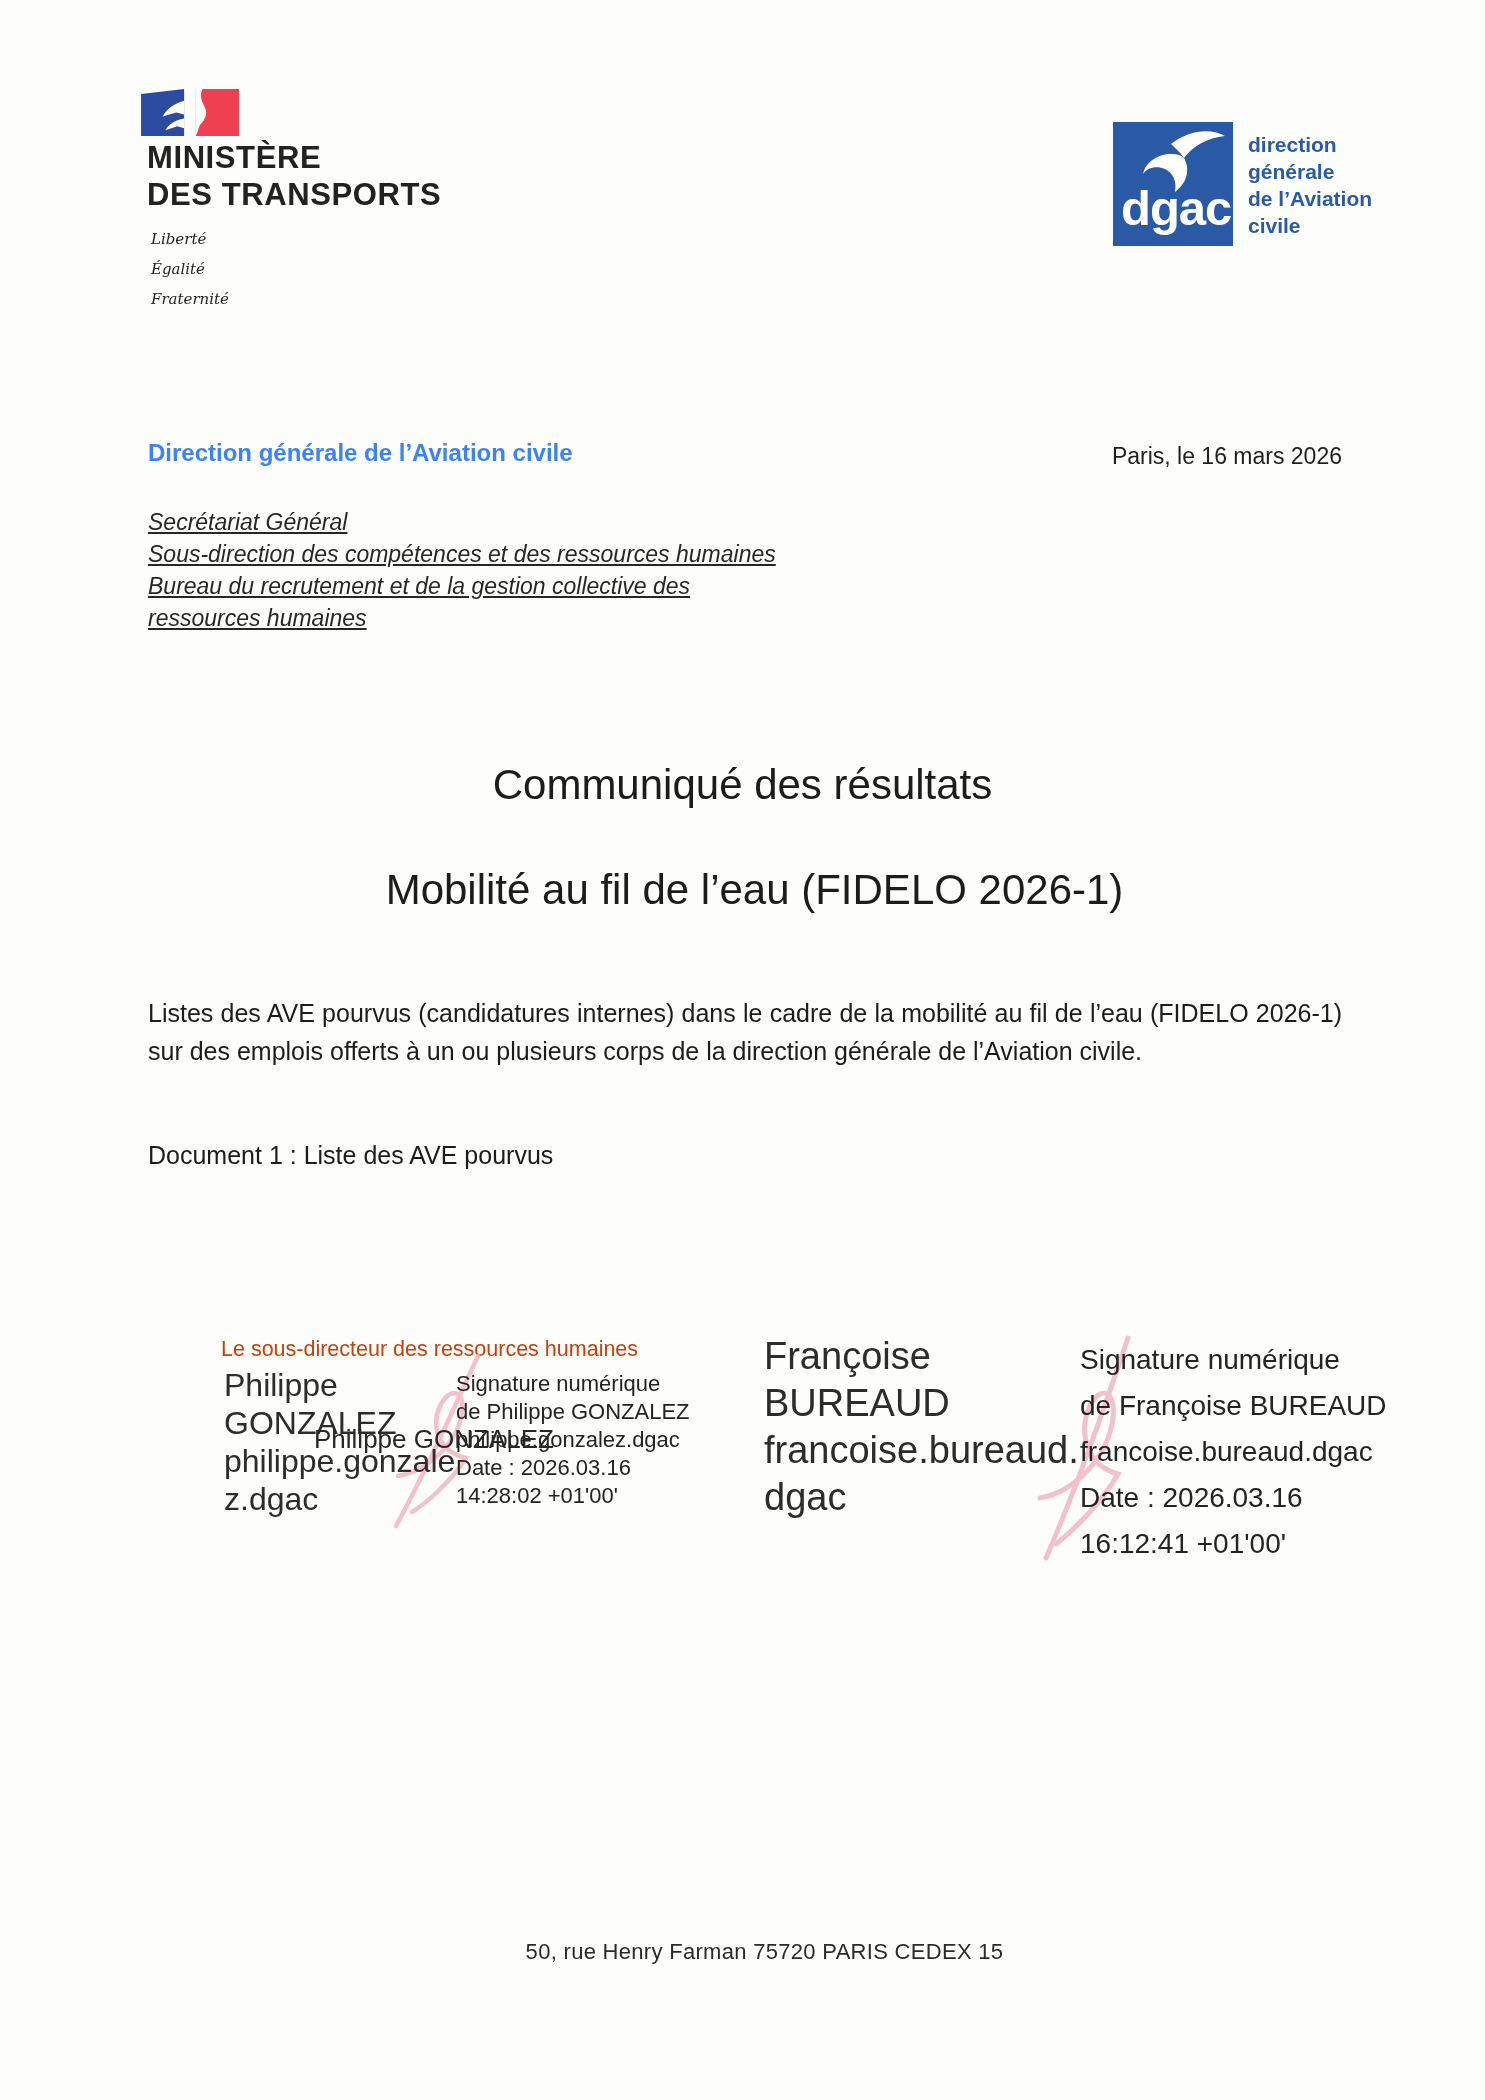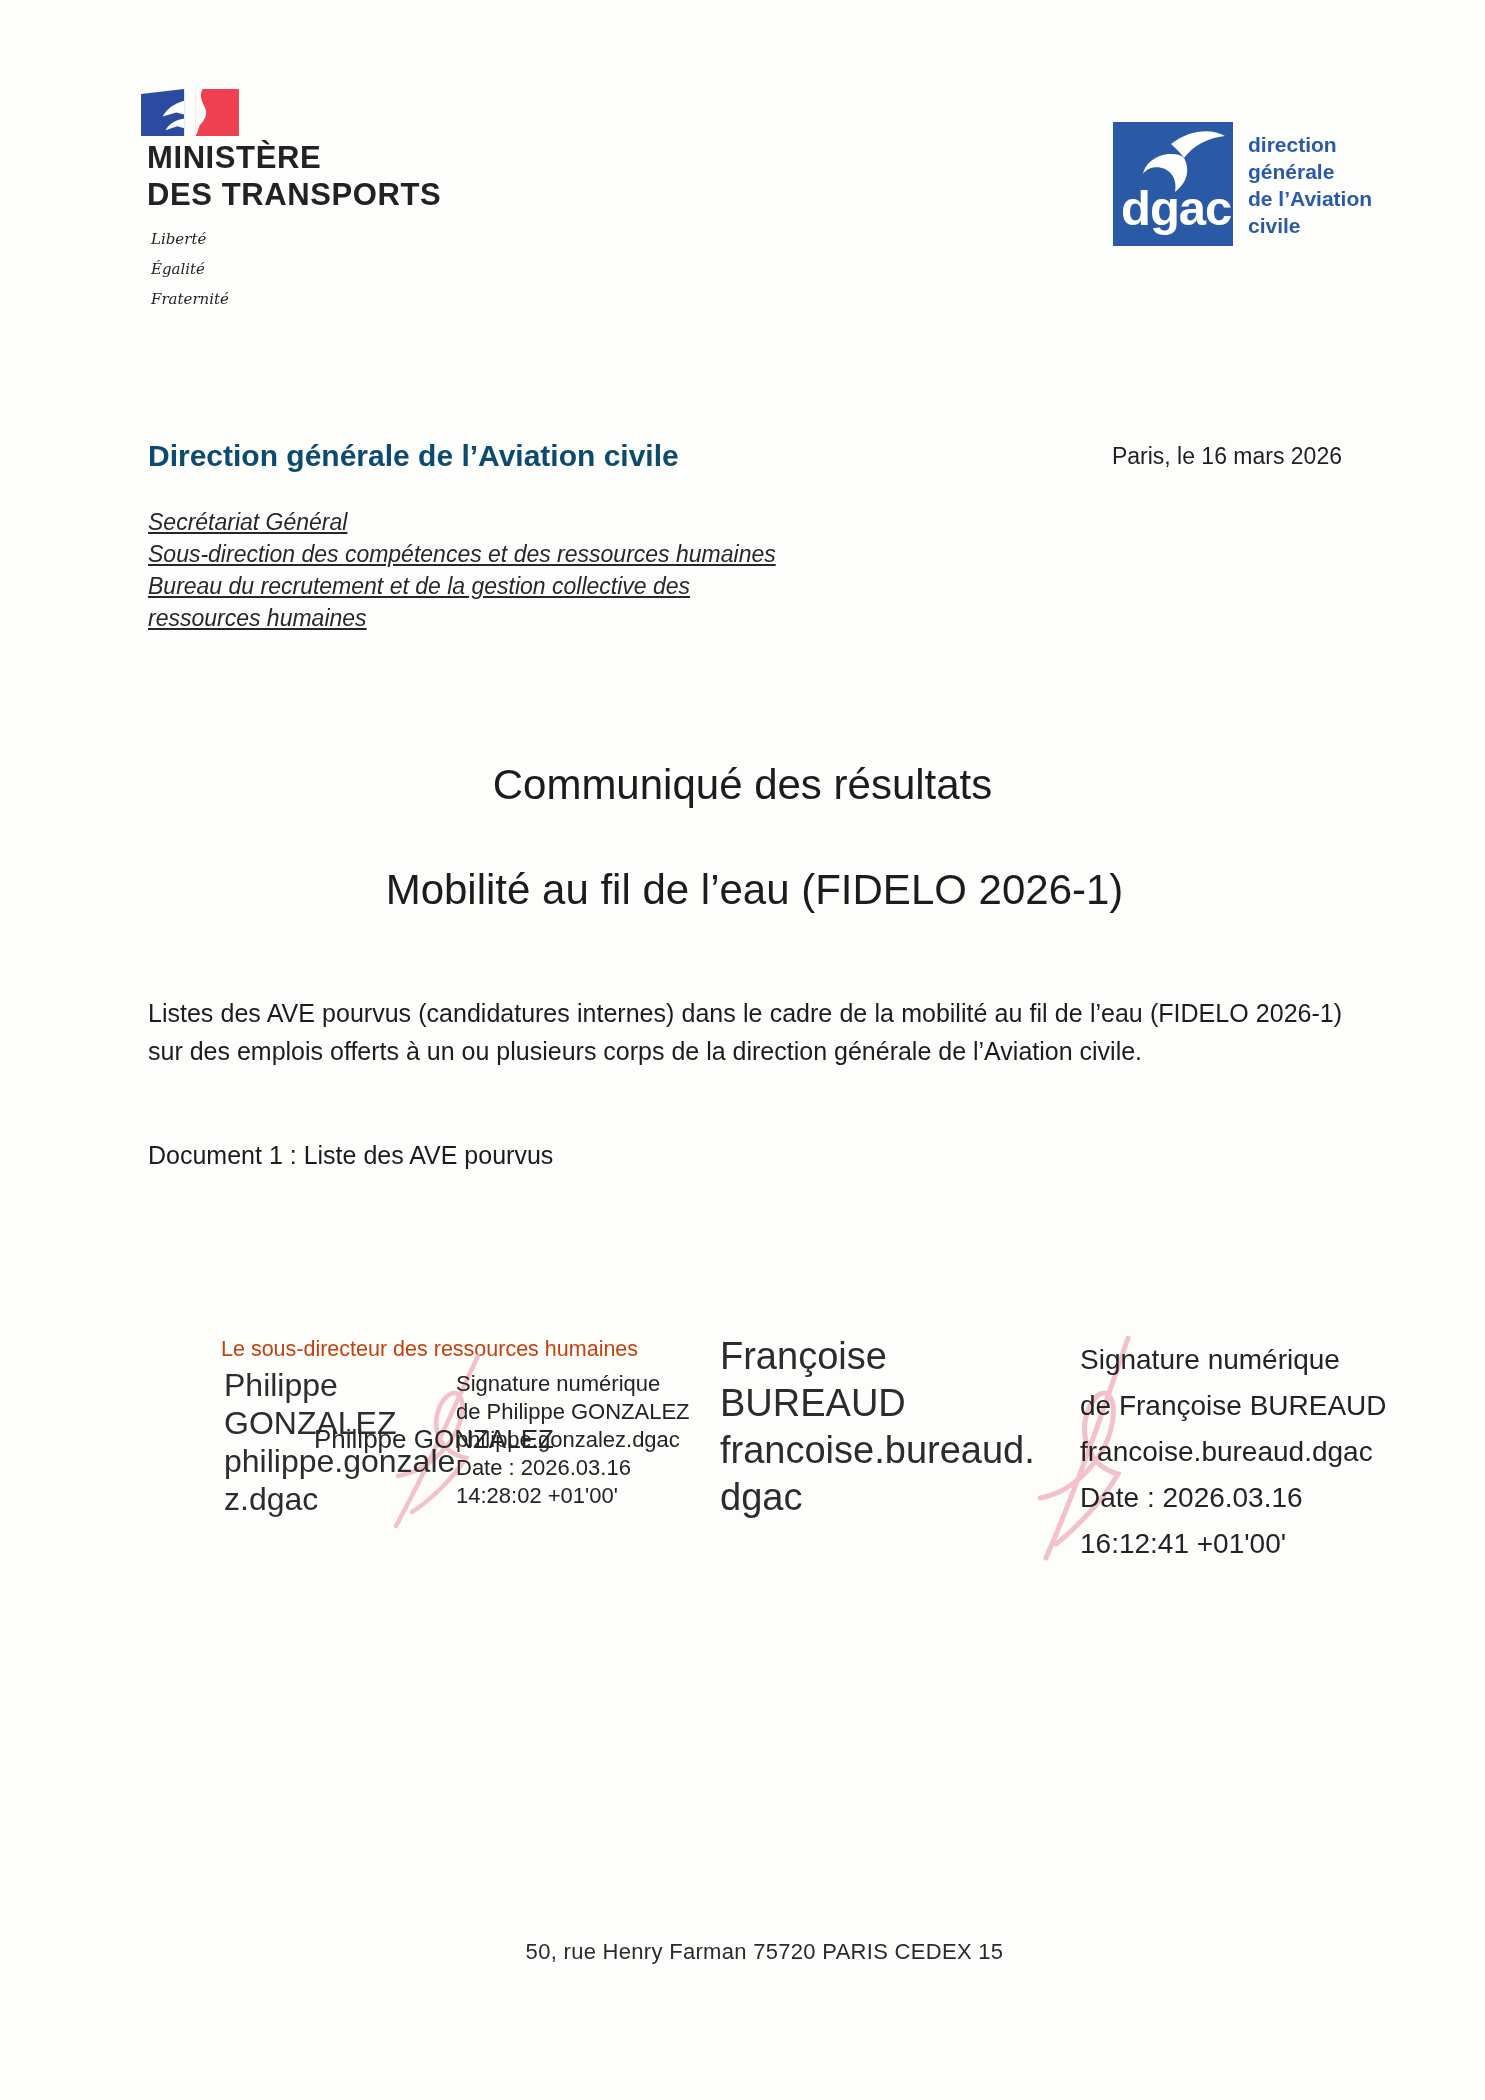--- a/index.html
+++ b/index.html
@@ -18,21 +18,21 @@
     font-style:italic; font-size:15px; line-height:30px; color:#242424; }
 
   
   .dgac-square { left:1113px; top:122px; }
   .dgac-acronym { left:1121px; top:180px; font-size:49px; font-weight:bold;
     color:#ffffff; letter-spacing:-1px; }
   .dgac-label { left:1248px; top:131px; font-size:21px; font-weight:bold;
     line-height:27px; }
 
   
-  .direction-line { left:148px; top:439px; font-size:30px; font-weight:bold; color:#0c4a6e; }
+  .direction-line { left:148px; top:439px; font-size:24px; font-weight:bold; color:#3b82f6; }
   .place-date { left:1042px; top:443px; width:300px; text-align:right; font-size:23px; color:#1f1f1f; }
   .service-lines { left:148px; top:506px; font-style:italic; font-size:23px;
     line-height:32px; color:#272727;text-decoration:underline; }
 
   
   .title-line { left:0; width:1485px; text-align:center; font-size:42px; color:#1c1c1c; }
   .title-1 { top:761px; }
   .title-2 { top:866px;padding-left:12px; }
 
   
@@ -41,21 +41,21 @@
   .document-line { left:148px; top:1141px; font-size:25px; color:#1c1c1c; }
 
   
   .sig-caption { left:221px; top:1337px; font-size:21.5px; color:#c2410c; }
   .sig-name { color:#2c2c2c; white-space:nowrap; }
   .sig-name-left { left:224px; top:1366px; font-size:32px; line-height:38px; z-index:2; }
   .sig-overlay { left:314px; top:1424px; font-size:26px; color:#272727;
     white-space:nowrap; z-index:3; }
   .sig-details { color:#232323; white-space:nowrap; z-index:2; }
   .sig-details-left { left:456px; top:1370px; font-size:22px; line-height:28px; }
-  .sig-name-right { left:720px; top:1333px; font-size:38px; line-height:47px; }
+  .sig-name-right { left:764px; top:1333px; font-size:38px; line-height:47px; }
   .sig-details-right { left:1080px; top:1337px; font-size:28px; line-height:46px; }
   .ink { z-index:1; opacity:0.8; }
   .ink-left { left:378px; top:1348px; }
   .ink-right { left:1024px; top:1330px; }
 
   
   .footer { left:0; top:1939px; width:1485px; text-align:center; font-size:22px;
     color:#2a2a2a; padding-left:44px; box-sizing:border-box; letter-spacing:0.3px; }
 </style>
 </head>

